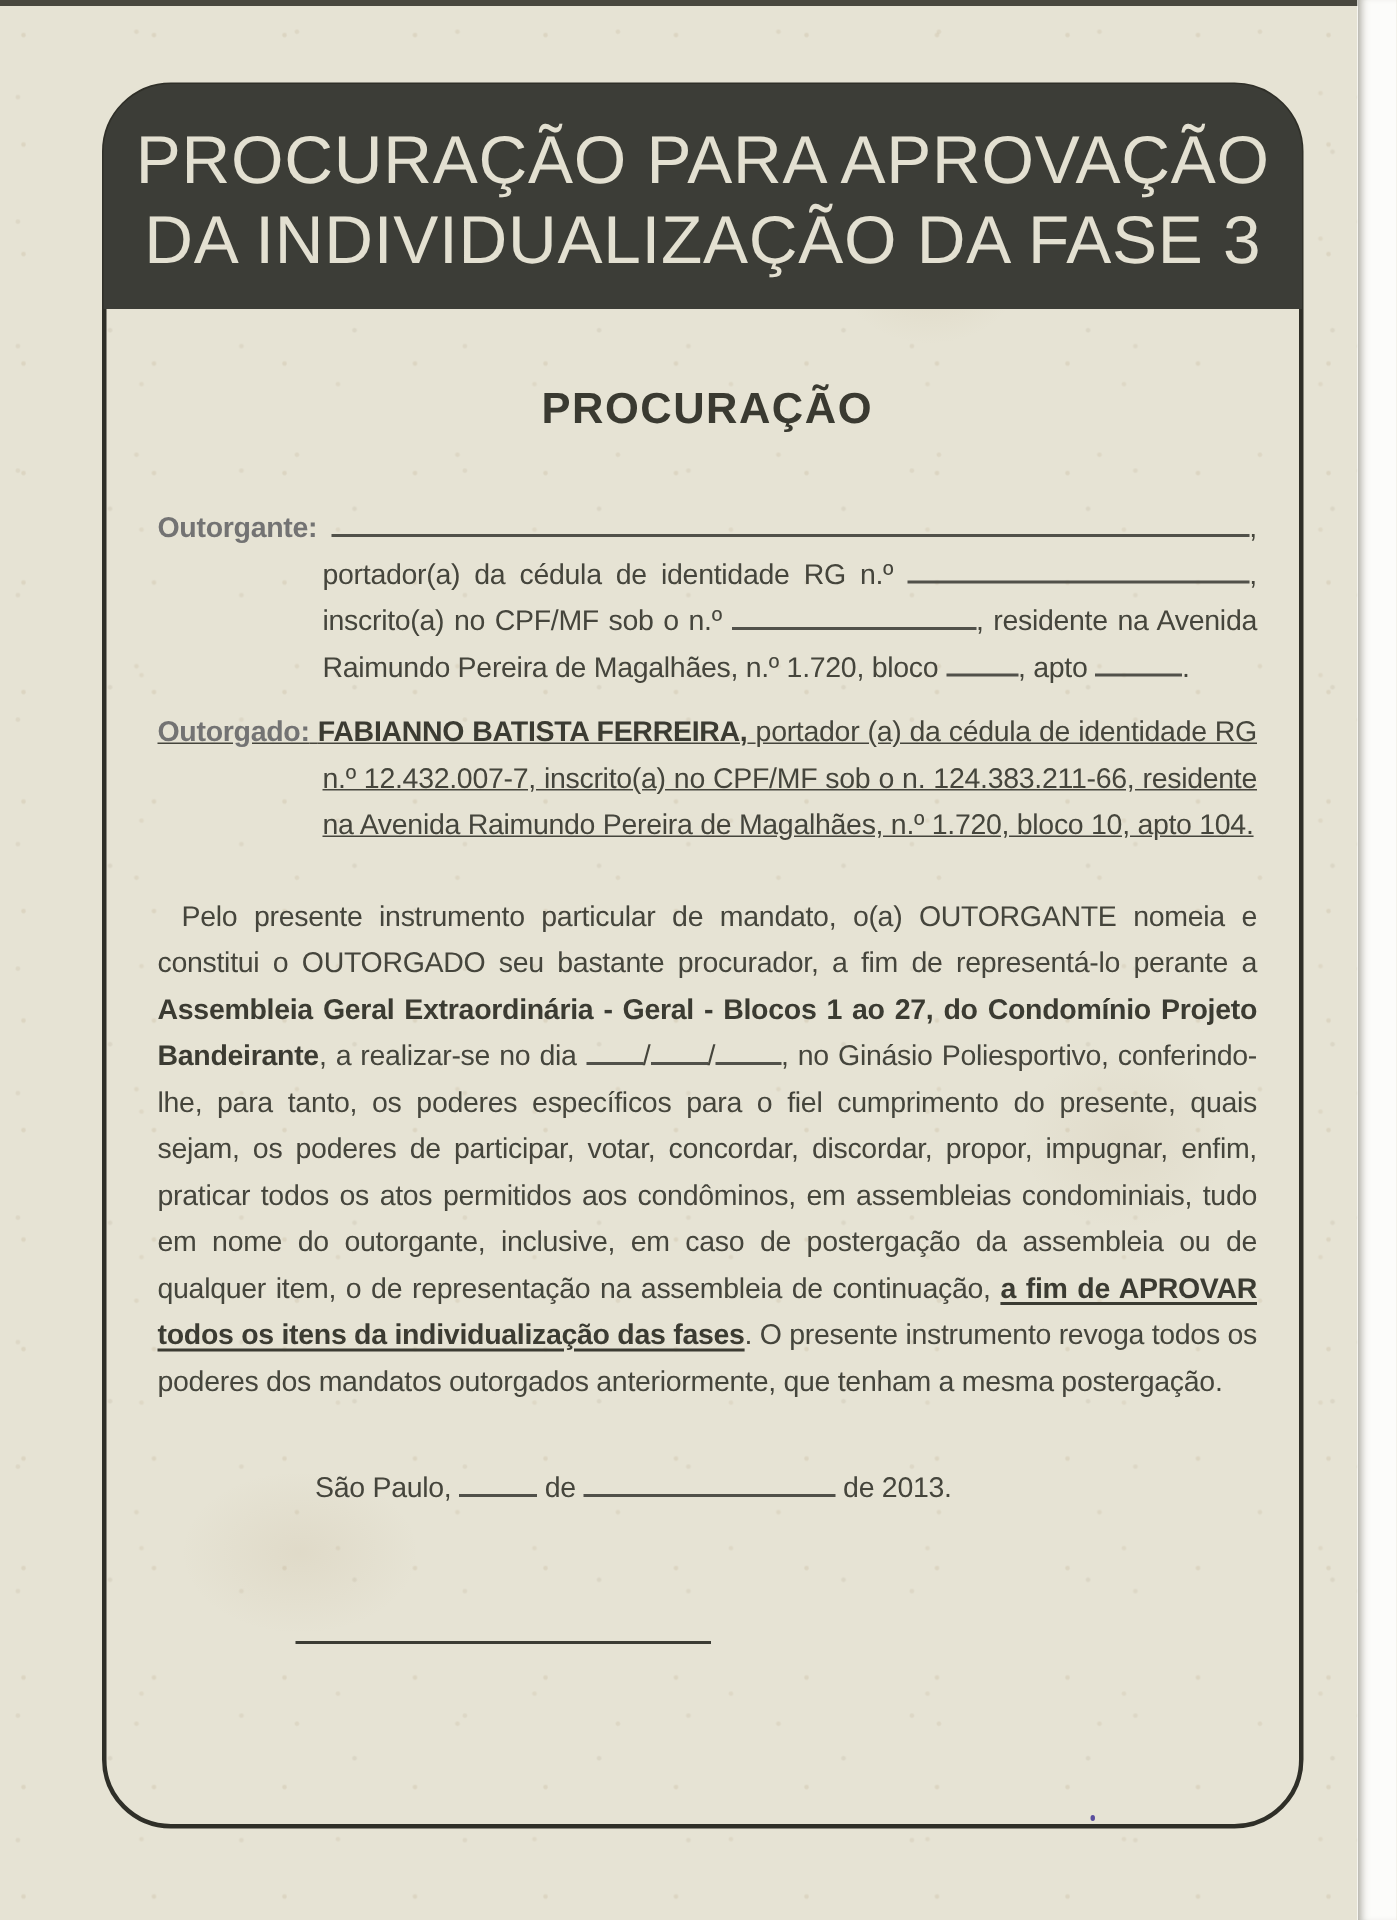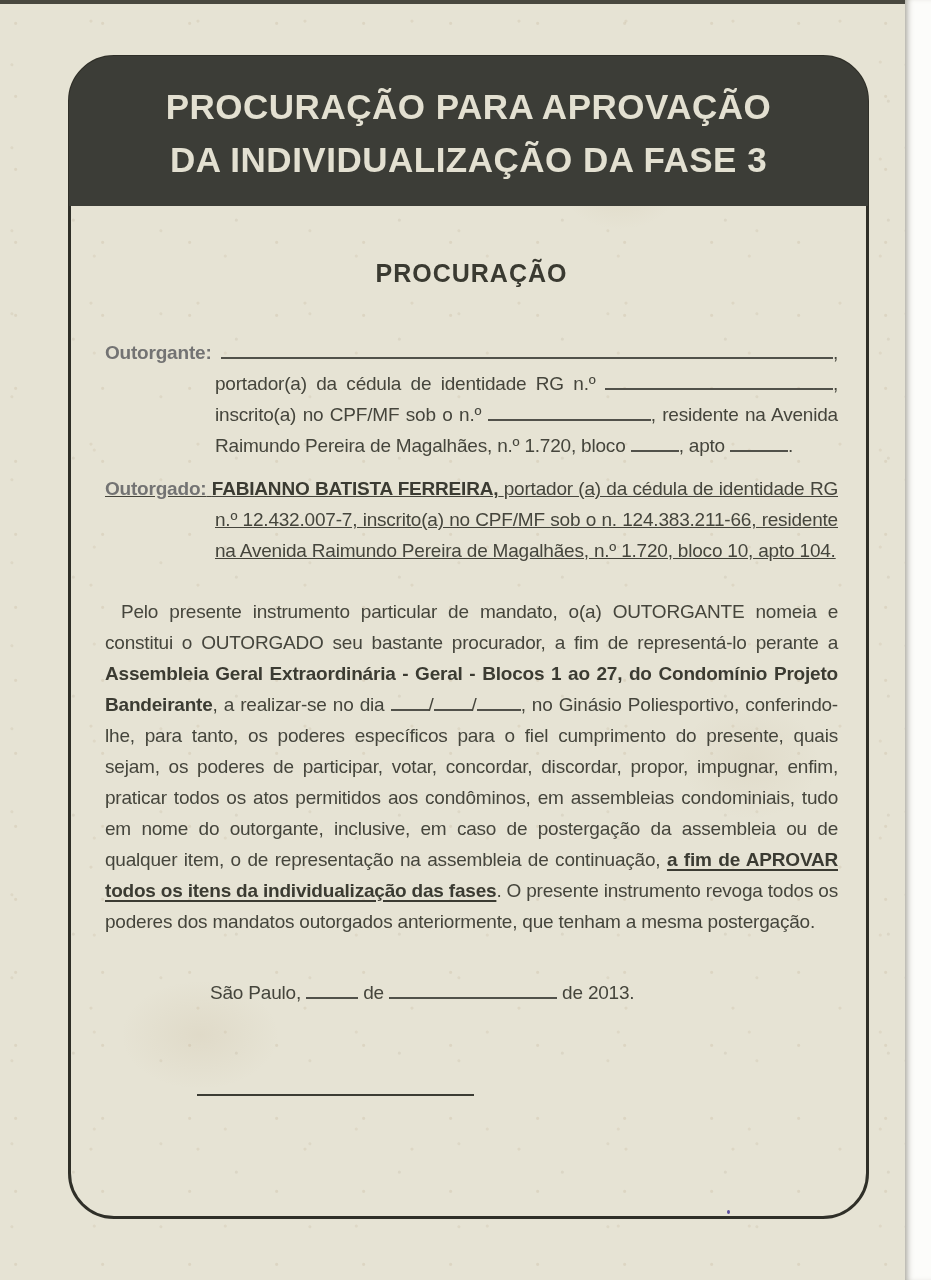--- a/index.html
+++ b/index.html
@@ -35,26 +35,26 @@
     border:3px solid #2f2f28;border-radius:46px;
     box-sizing:border-box;
   }
   .banner{
     height:150px;margin:-2px -2px 0 -2px;
     background:#3c3d37;border-radius:45px 45px 0 0;
     display:flex;flex-direction:column;align-items:center;justify-content:center;
     padding-top:4px;box-sizing:border-box;
   }
   .banner-line{
-    color:#e3e0d1;font-weight:bold;font-size:35px;line-height:53px;
+    color:#e3e0d1;font-weight:normal;font-size:45px;line-height:53px;
     letter-spacing:.5px;white-space:nowrap;
   }
   .content{padding:0 28px 0 34px;color:#45453c;font-size:19px;line-height:31px;letter-spacing:-.2px;}
   .doc-title{
-    margin-top:47px;text-align:center;font-weight:bold;font-size:25px;
+    margin-top:47px;text-align:center;font-weight:bold;font-size:29px;
     letter-spacing:1px;color:#3a3a31;line-height:40px;
   }
   .hang{margin:0;text-align:justify;padding-left:110px;text-indent:-110px;}
   .hang.outorgante{margin-top:44px;}
   .hang.outorgado{margin-top:12px;text-decoration:underline;}
   .label-bold{font-weight:bold;color:#737373;}
   .main-par{margin:30px 0 0 0;text-align:justify;text-indent:16px;}
   .bold{font-weight:bold;color:#3b3b32;}
   .bold-underline{font-weight:bold;color:#3b3b32;text-decoration:underline;text-decoration-thickness:2px;text-underline-offset:3px;}
   .blank{display:inline-block;height:.95em;border-bottom:2px solid #51514a;vertical-align:baseline;}

